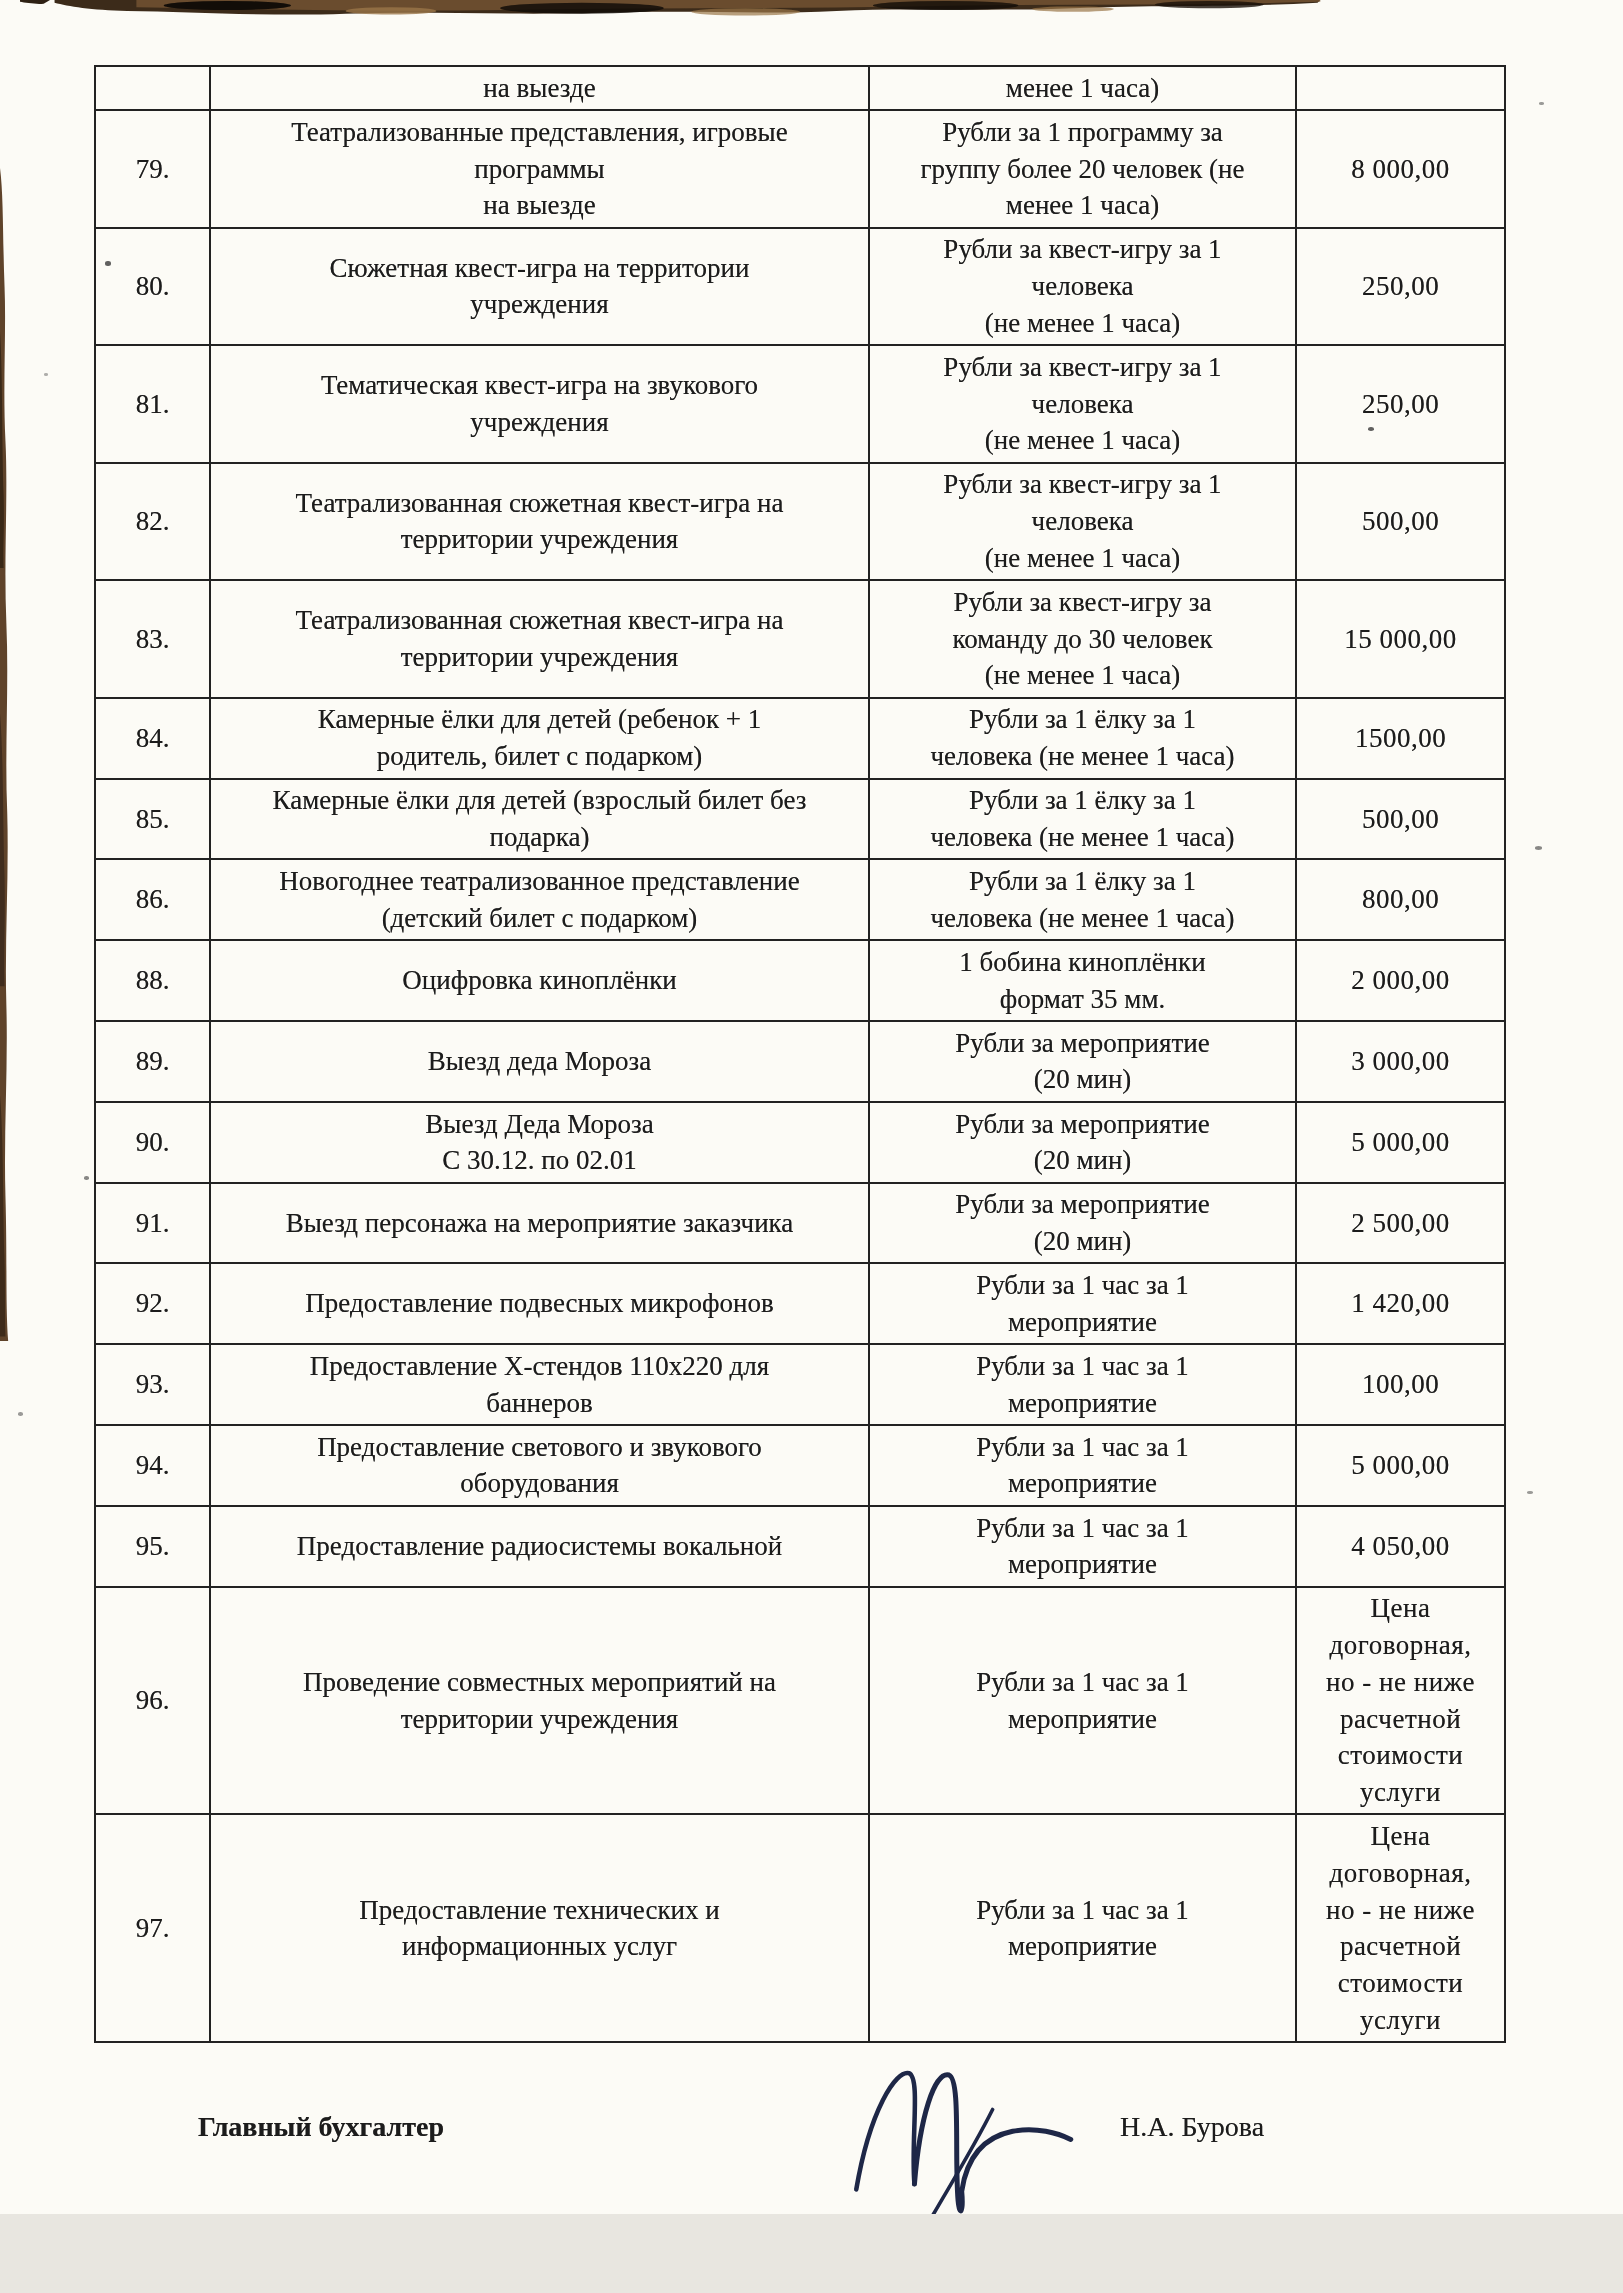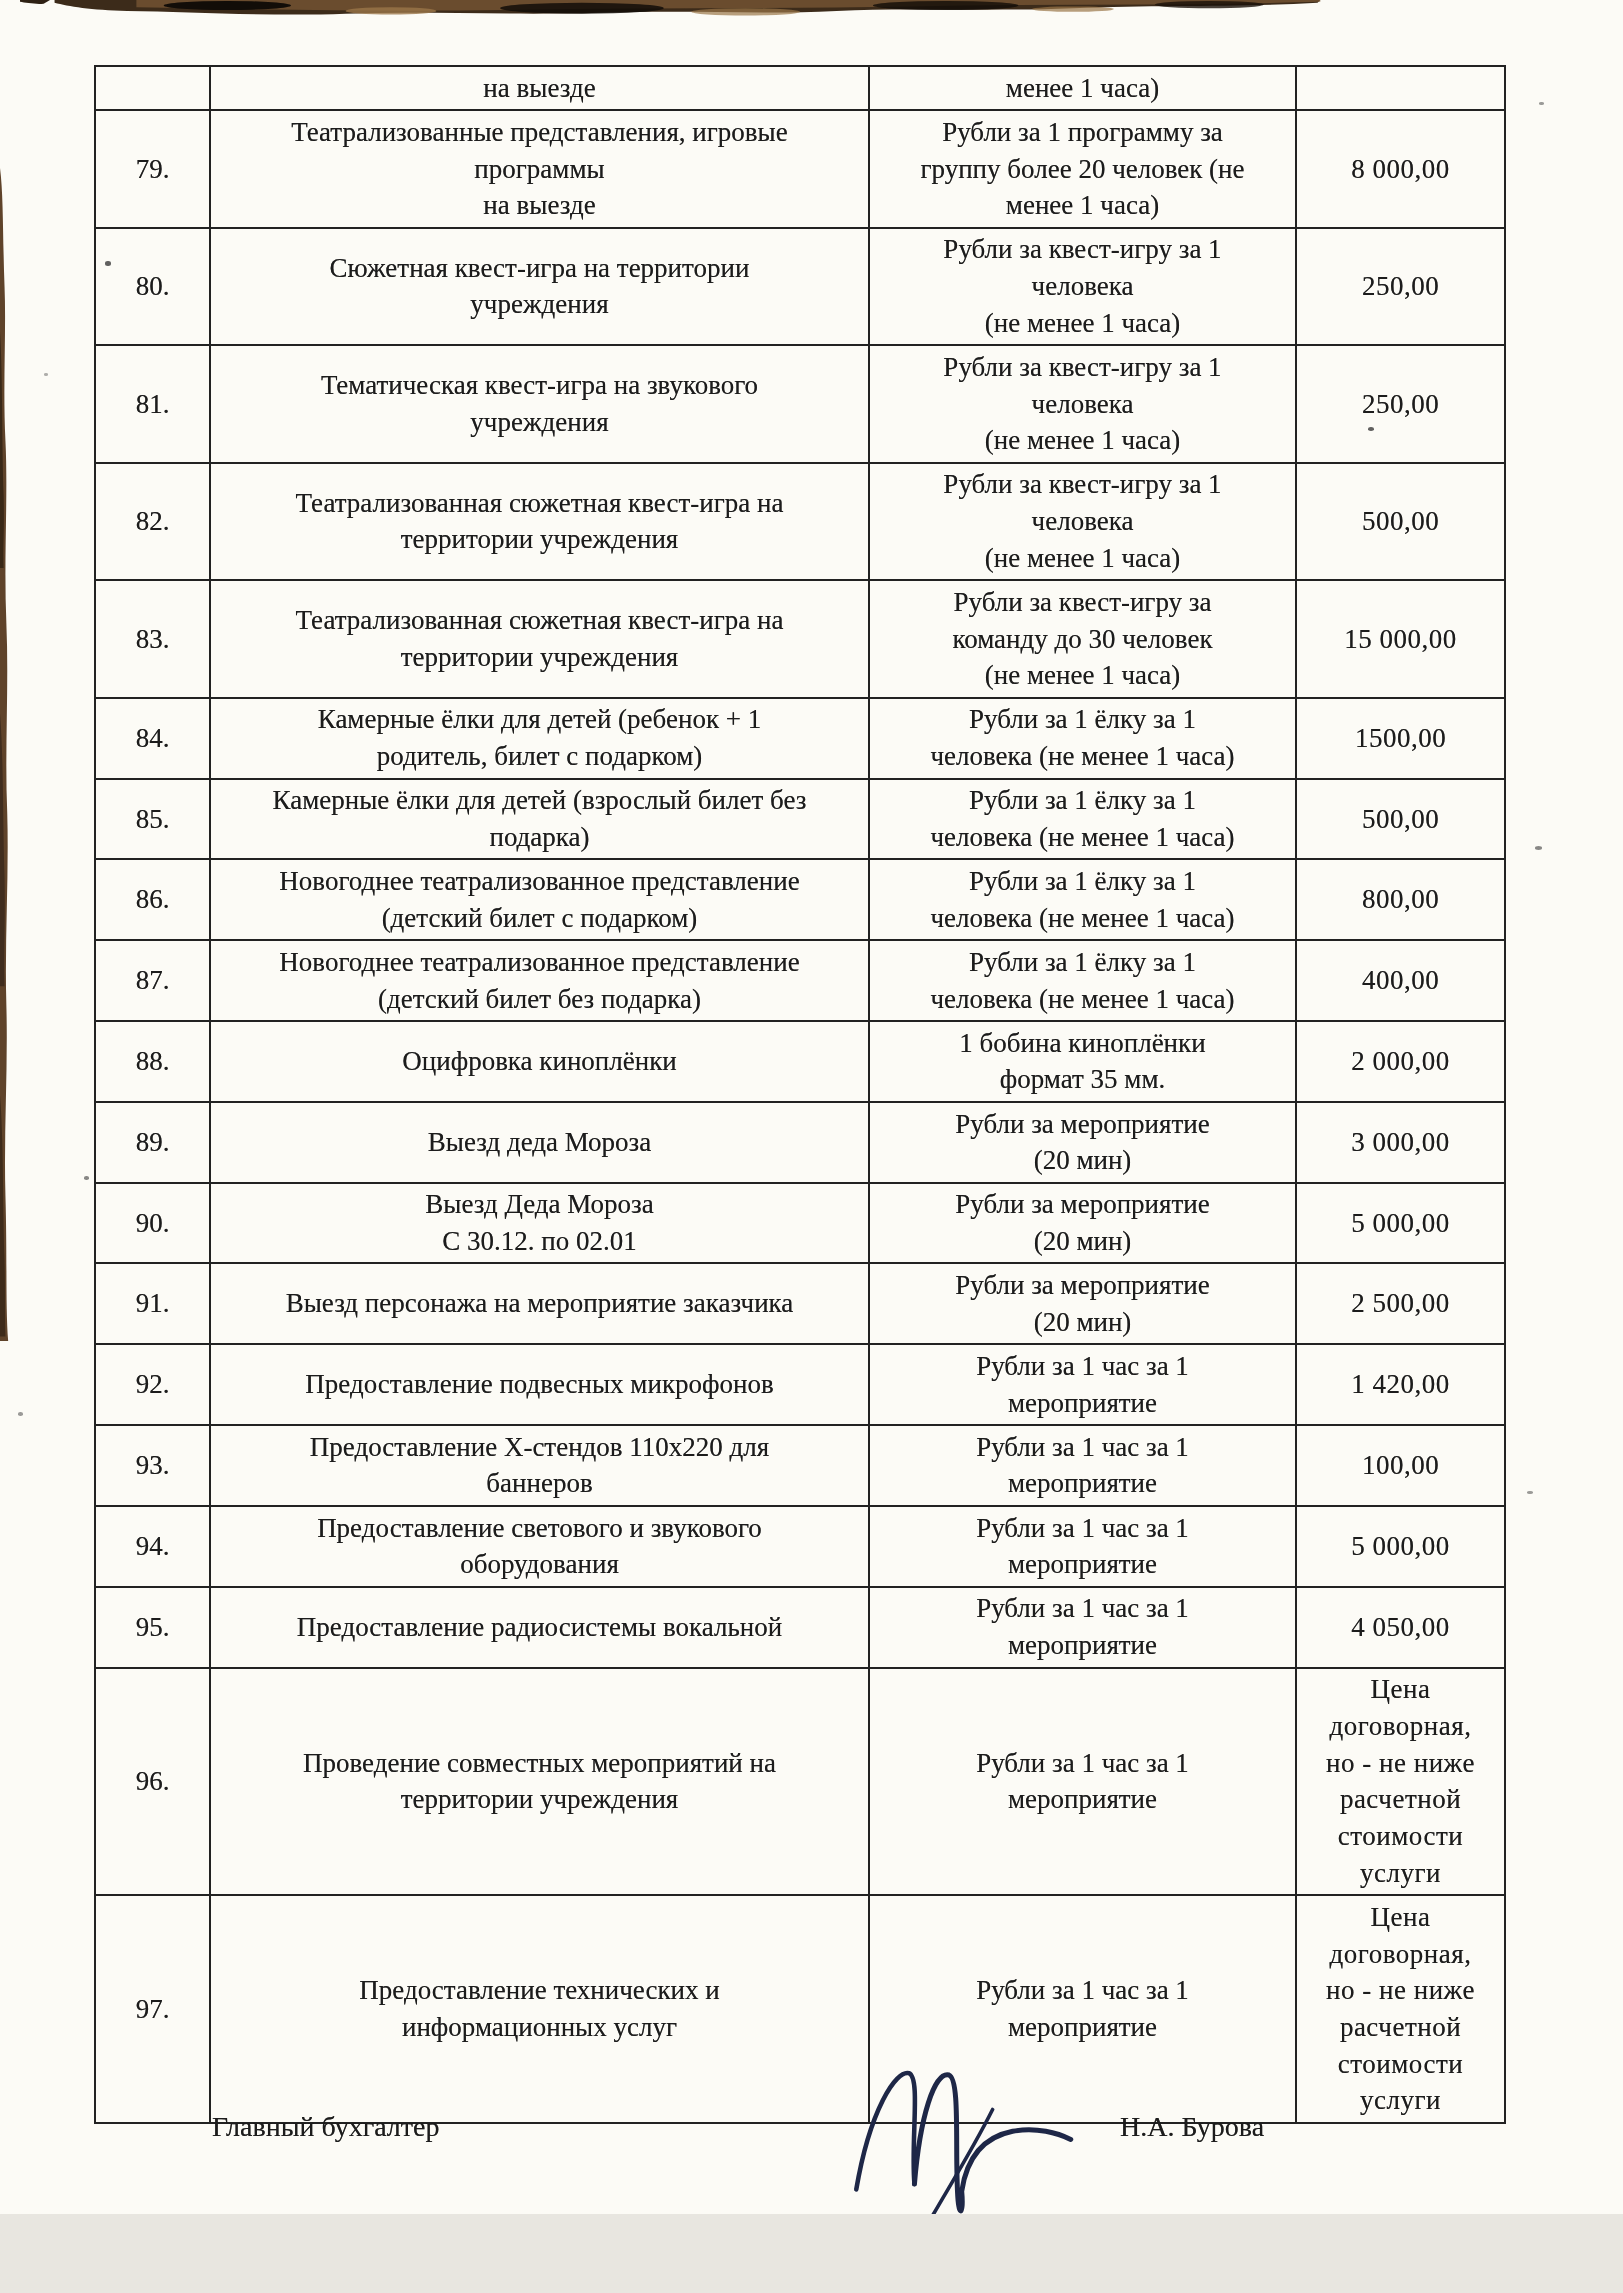--- a/index.html
+++ b/index.html
@@ -27,21 +27,21 @@
     text-align:center;vertical-align:middle;
     padding:2.7px 7.3px;
     white-space:pre-line;
     text-shadow:0 0 0.5px rgba(20,20,20,.6);
   }
   td.c-num{vertical-align:top;padding-top:4.5px;font-size:28px;border-radius:17px;}
   td.c-price{letter-spacing:0.5px;}
 
   
   .footer-label{position:absolute;font-size:28px;text-shadow:0 0 0.5px rgba(20,20,20,.6);}
-  #acct-label{left:212px;top:2111px;}
+  #acct-label{left:198px;top:2111px;font-weight:bold;}
   #signer-name{left:1120px;top:2111px;}
   .sig{position:absolute;left:829px;top:2053px;width:309px;height:193px;}
 
   
   .speck{position:absolute;background:#3a3a3a;border-radius:50%;opacity:.8;}
 </style>
 </head>
 <body>
 
 <div class="page">
@@ -144,28 +144,20 @@
     </tr>
         <tr>
       <td class="c-num">86.</td>
       <td class="c-name">Новогоднее театрализованное представление
 (детский билет с подарком)</td>
       <td class="c-unit">Рубли за 1 ёлку за 1
 человека (не менее 1 часа)</td>
       <td class="c-price">800,00</td>
     </tr>
         <tr>
-      <td class="c-num">87.</td>
-      <td class="c-name">Новогоднее театрализованное представление
-(детский билет без подарка)</td>
-      <td class="c-unit">Рубли за 1 ёлку за 1
-человека (не менее 1 часа)</td>
-      <td class="c-price">400,00</td>
-    </tr>
-        <tr>
       <td class="c-num">88.</td>
       <td class="c-name">Оцифровка киноплёнки</td>
       <td class="c-unit">1 бобина киноплёнки
 формат 35 мм.</td>
       <td class="c-price">2 000,00</td>
     </tr>
         <tr>
       <td class="c-num">89.</td>
       <td class="c-name">Выезд деда Мороза</td>
       <td class="c-unit">Рубли за мероприятие

